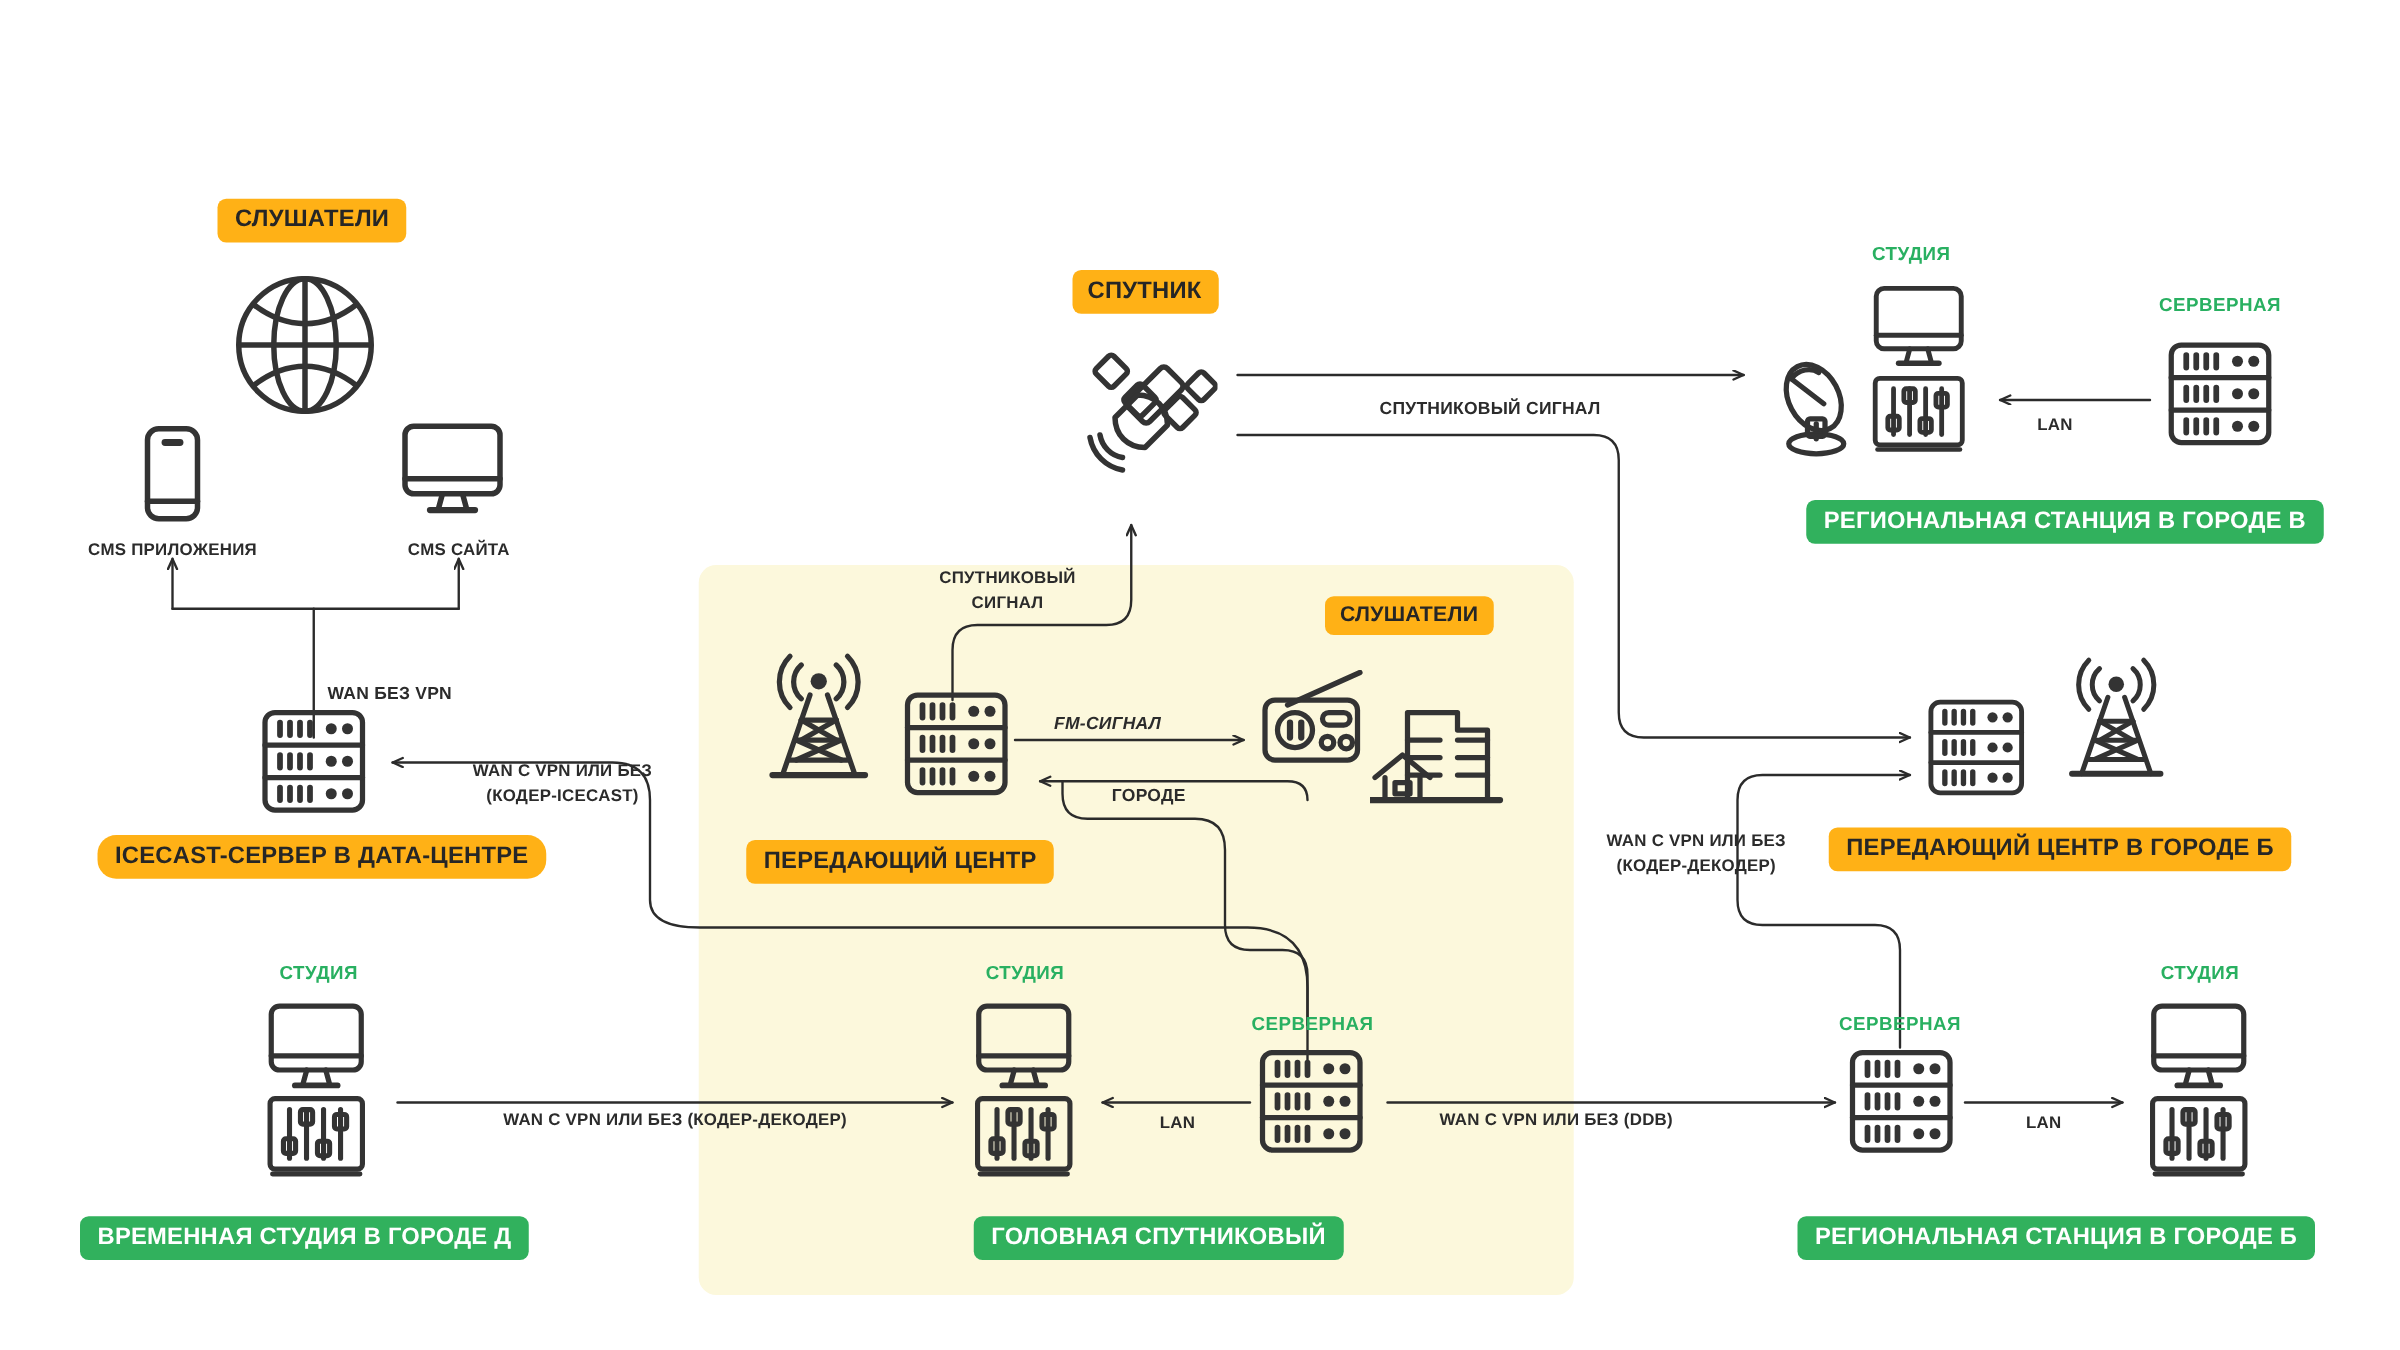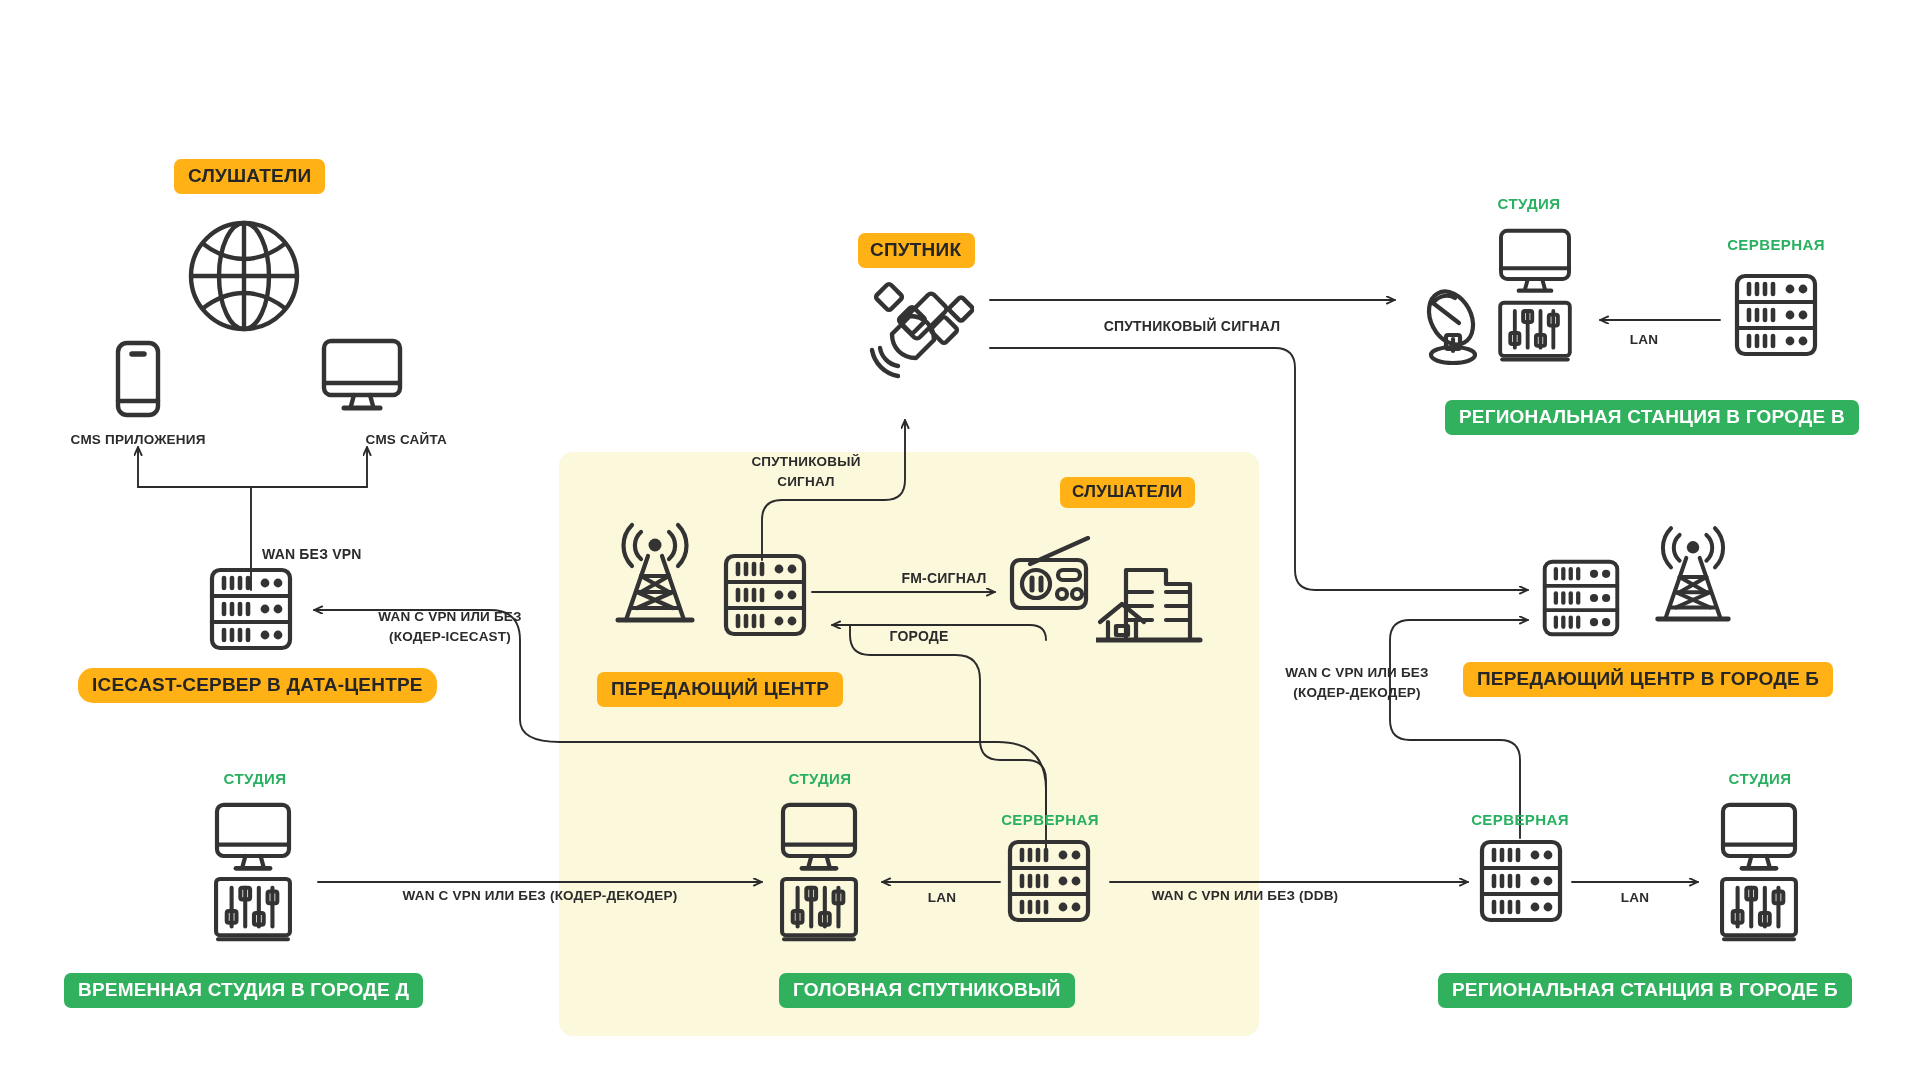--- a/index.html
+++ b/index.html
@@ -139,21 +139,21 @@
   <div class="cap-dark" style="left:38px;top:430px;width:200px;">CMS ПРИЛОЖЕНИЯ</div>
 
   <div class="ico" style="left:320px;top:338px;">
     <svg width="84" height="76" viewBox="0 0 84 76" fill="none" stroke="#333" stroke-width="4.4" stroke-linecap="round">
       <rect x="4" y="3" width="76" height="54" rx="7"></rect>
       <line x1="4" y1="45" x2="80" y2="45"></line>
       <path d="M34,57 L31,68 M50,57 L53,68"></path>
       <line x1="24" y1="70" x2="60" y2="70" stroke-width="5"></line>
     </svg>
   </div>
-  <div class="cap-dark" style="left:287px;top:430px;width:160px;text-align:right;">CMS САЙТА</div>
+  <div class="cap-dark" style="left:287px;top:430px;width:160px;">CMS САЙТА</div>
 
   <div class="cap-dark med" style="left:262px;top:502px;width:180px;text-align:left;margin-top:42px;">WAN  БЕЗ VPN</div>
 
   <div class="ico" style="left:208px;top:566px;">
     <svg width="86" height="86" viewBox="0 0 86 86" fill="none" stroke="#333" stroke-width="4.2" stroke-linecap="round">
       <rect x="4" y="4" width="78" height="78" rx="8"></rect>
       <line x1="4" y1="30" x2="82" y2="30"></line>
       <line x1="4" y1="56" x2="82" y2="56"></line>
       <g stroke-width="4.6">
         <line x1="16" y1="12" x2="16" y2="22"></line>
@@ -176,21 +176,21 @@
       <circle cx="57" cy="69" r="4.4" fill="#333" stroke="none"></circle>
         <circle cx="70" cy="69" r="4.4" fill="#333" stroke="none"></circle>
     </svg>
   </div>
 
   <div class="cap-dark two" style="left:340px;top:607px;width:220px;">WAN С VPN ИЛИ БЕЗ
 (КОДЕР-ICECAST)</div>
 
   <div class="badge orange" style="left:78px;top:668px;border-radius:15px;">ICECAST-СЕРВЕР В ДАТА-ЦЕНТРЕ</div>
 
-  <div class="badge orange" style="left:858px;top:233px;padding-left:12px;">СПУТНИК</div>
+  <div class="badge orange" style="left:858px;top:216px;padding-left:12px;">СПУТНИК</div>
 
   <div class="ico" style="left:864px;top:272px;">
     <svg width="110" height="110" viewBox="0 0 110 110" fill="none" stroke="#333" stroke-width="4.4" stroke-linejoin="round" stroke-linecap="round">
       <rect x="48" y="22" width="24" height="44" rx="4" transform="rotate(45 60 44)"></rect>
       <rect x="15" y="15" width="20" height="20" rx="3" transform="rotate(45 25 25)"></rect>
       <rect x="38" y="38" width="20" height="20" rx="3" transform="rotate(45 48 48)"></rect>
       <rect x="70" y="48" width="20" height="20" rx="3" transform="rotate(45 80 58)"></rect>
       <rect x="88" y="28" width="18" height="18" rx="3" transform="rotate(45 97 37)"></rect>
       <path d="M42,52 C56,52 66,62 66,76 L48,94 C34,94 24,84 24,70 Z" transform="translate(4,-8)"></path>
       <path d="M22,72 A22,22 0 0 0 40,90" transform="translate(-6,4)"></path>
@@ -310,21 +310,21 @@
       </g>
       <circle cx="57" cy="17" r="4.4" fill="#333" stroke="none"></circle>
         <circle cx="70" cy="17" r="4.4" fill="#333" stroke="none"></circle>
       <circle cx="57" cy="43" r="4.4" fill="#333" stroke="none"></circle>
         <circle cx="70" cy="43" r="4.4" fill="#333" stroke="none"></circle>
       <circle cx="57" cy="69" r="4.4" fill="#333" stroke="none"></circle>
         <circle cx="70" cy="69" r="4.4" fill="#333" stroke="none"></circle>
     </svg>
   </div>
 
-  <div class="cap-dark med" style="left:864px;top:568px;width:160px;">FM-СИГНАЛ</div>
+  <div class="cap-dark med" style="left:806px;top:568px;width:160px;font-style:italic;">FM-СИГНАЛ</div>
   <div class="cap-dark med" style="left:854px;top:626px;width:130px;">ГОРОДЕ</div>
 
   <div class="badge orange" style="left:597px;top:672px;text-align:center;">ПЕРЕДАЮЩИЙ ЦЕНТР</div>
 
   <div class="badge orange small" style="left:1060px;top:477px;">СЛУШАТЕЛИ</div>
 
   <div class="ico" style="left:1008px;top:536px;">
     <svg width="90" height="78" viewBox="0 0 90 78" fill="none" stroke="#333" stroke-width="4.2" stroke-linecap="round" stroke-linejoin="round">
       <rect x="4" y="24" width="74" height="48" rx="8"></rect>
       <line x1="22" y1="28" x2="80" y2="2"></line>

